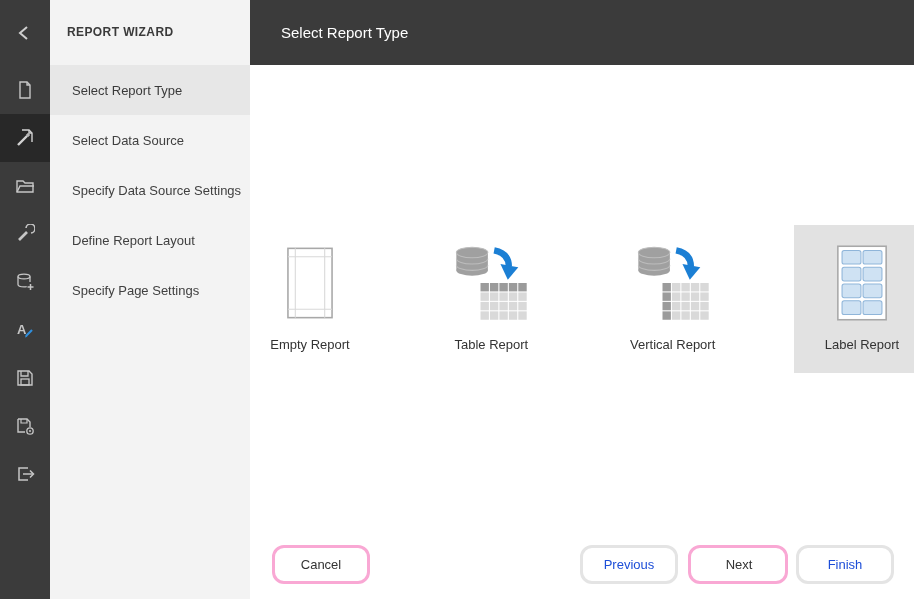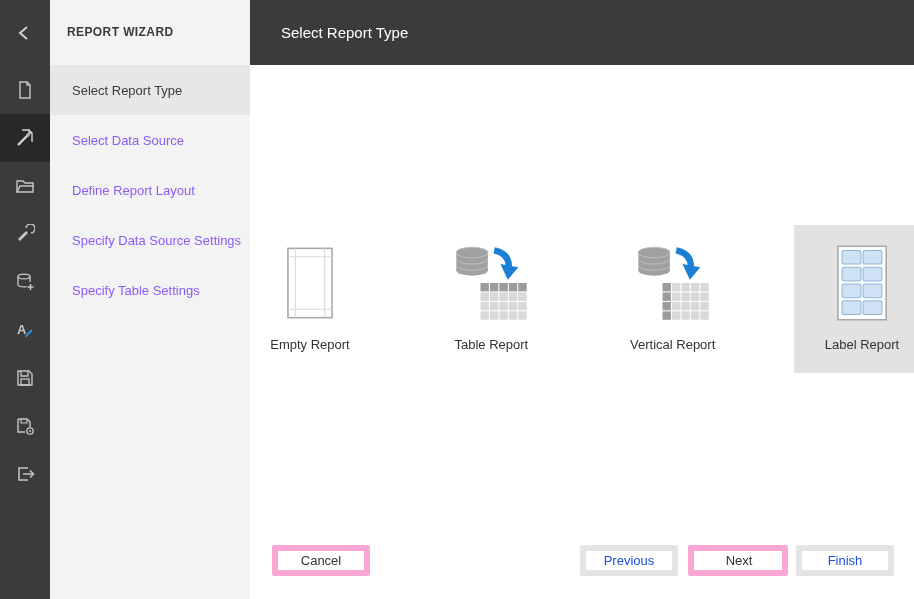--- a/index.html
+++ b/index.html
@@ -28,21 +28,21 @@
   .steps-panel {
     position:absolute; left:50px; top:0; width:200px; height:599px;
     background:#f3f3f3;
   }
   .steps-header {
     height:65px; line-height:65px; padding-left:17px;
     font-size:12px; font-weight:bold; color:#3a3a3a; letter-spacing:.4px;
   }
   .step {
     position:relative; height:50px; display:flex; align-items:center;
-    padding-left:22px; font-size:13px; color:#8b5cf6; cursor:default;
+    padding-left:22px; font-size:13px; color:#404040; cursor:default;
   }
   .step.active {
     background:#e7e7e7; color:#3a3a3a; cursor:pointer;
   }
   .step.active::after {
     content:""; position:absolute; right:-10px; top:50%; margin-top:-10px;
     border-top:10px solid transparent; border-bottom:10px solid transparent;
     border-left:10px solid #e7e7e7;
   }
 
@@ -61,22 +61,22 @@
     width:120px; height:148px; padding-top:16px;
     display:flex; flex-direction:column; align-items:center;
     cursor:pointer;
   }
   .tile.selected { background:#e2e2e2;padding-left:16px; }
   .tile svg { width:84px; height:84px; }
   .tile-label { margin-top:12px; font-size:13px; color:#333333; }
 
   
   .btn {
-    position:absolute; height:31px; background:#ffffff;
-    border:6px solid #f9a8d4; border-radius:2px;
+    position:absolute; height:39px; background:#ffffff;
+    border:3px solid #f9a8d4; border-radius:12px;
     font-family:"Liberation Sans", sans-serif; font-size:13px; color:#333333;
     cursor:pointer;
   }
   .btn:disabled {
     border-color:#e4e4e4; color:#1d4ed8; cursor:default;
   }
   .btn-cancel   { left:22px;  top:545px; width:98px; }
   .btn-previous { left:330px; top:545px; width:98px; }
   .btn-next     { left:438px; top:545px; width:100px;padding-left:8px; }
   .btn-finish   { left:546px; top:545px; width:98px; }
@@ -171,27 +171,27 @@
   <div class="steps-panel">
     <div class="steps-header">REPORT WIZARD</div>
 
     <div class="step active">
       <span>Select Report Type</span>
     </div>
     <div class="step">
       <span>Select Data Source</span>
     </div>
     <div class="step">
+      <span>Specify Data Source Settings</span>
+    </div>
+    <div class="step">
       <span>Define Report Layout</span>
     </div>
     <div class="step">
-      <span>Specify Data Source Settings</span>
-    </div>
-    <div class="step">
-      <span>Specify Table Settings</span>
+      <span>Specify Page Settings</span>
     </div>
   </div>
 
   <div class="main">
     <div class="main-header">Select Report Type</div>
 
     <div class="tiles">
 
       <div class="tile">
         <svg viewBox="0 0 80 80">

